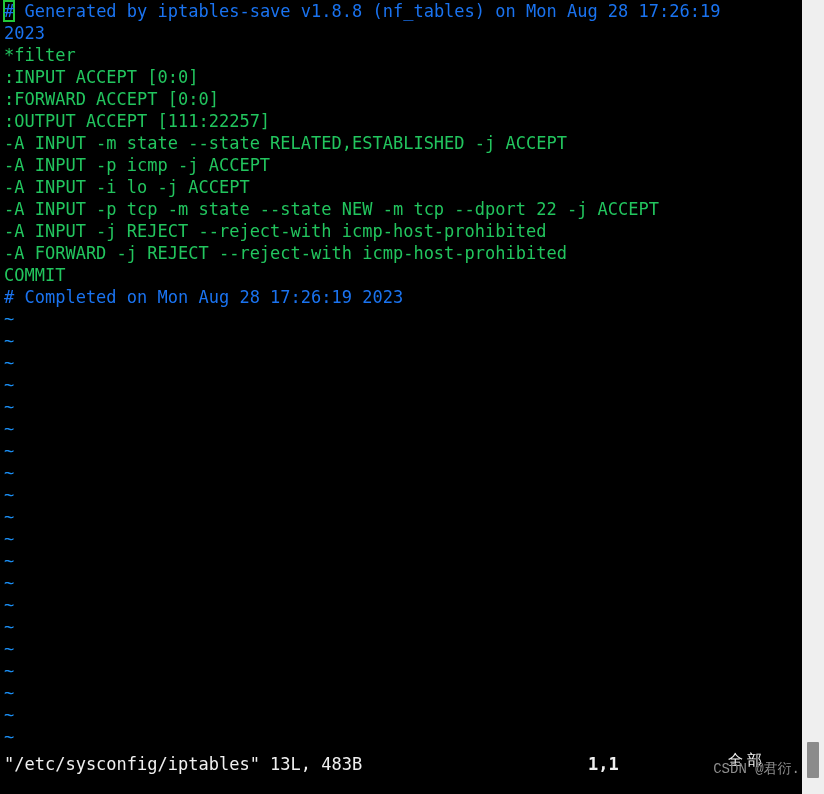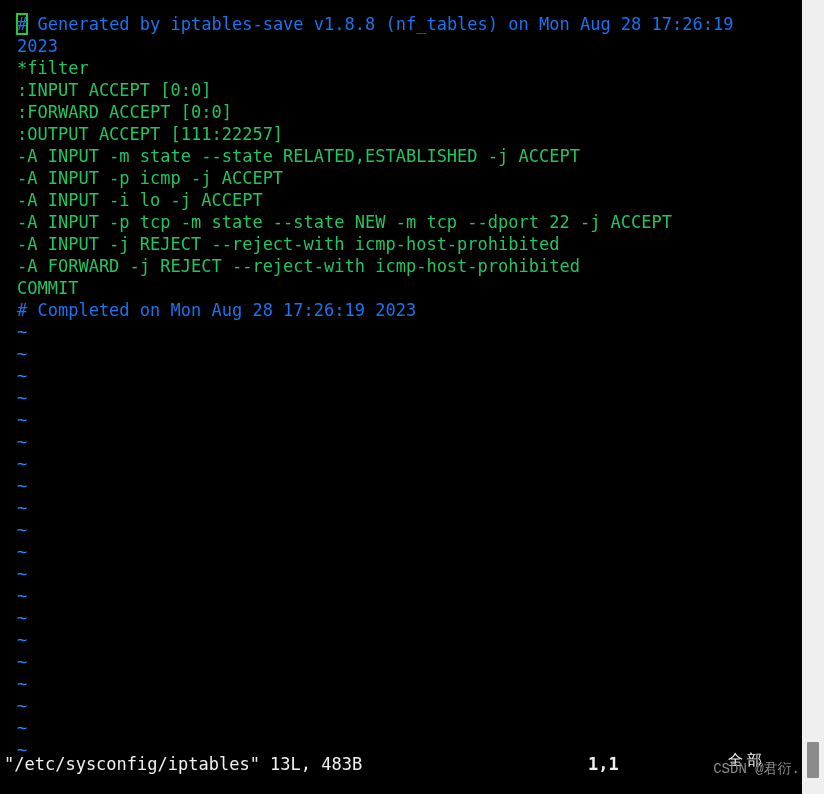--- a/index.html
+++ b/index.html
@@ -17,21 +17,21 @@
   }
 
   
   #terminal {
     position: absolute;
     left: 0;
     top: 0;
     width: 802px;
     height: 662px;
     background: #000000;
-    padding: 13px;
+    padding: 0;
     box-sizing: border-box;
   }
 
   .line {
     height: 22px;
     line-height: 22px;
     font-size: 17px;
     letter-spacing: 0px;
     white-space: pre;
     padding-left: 4px;

